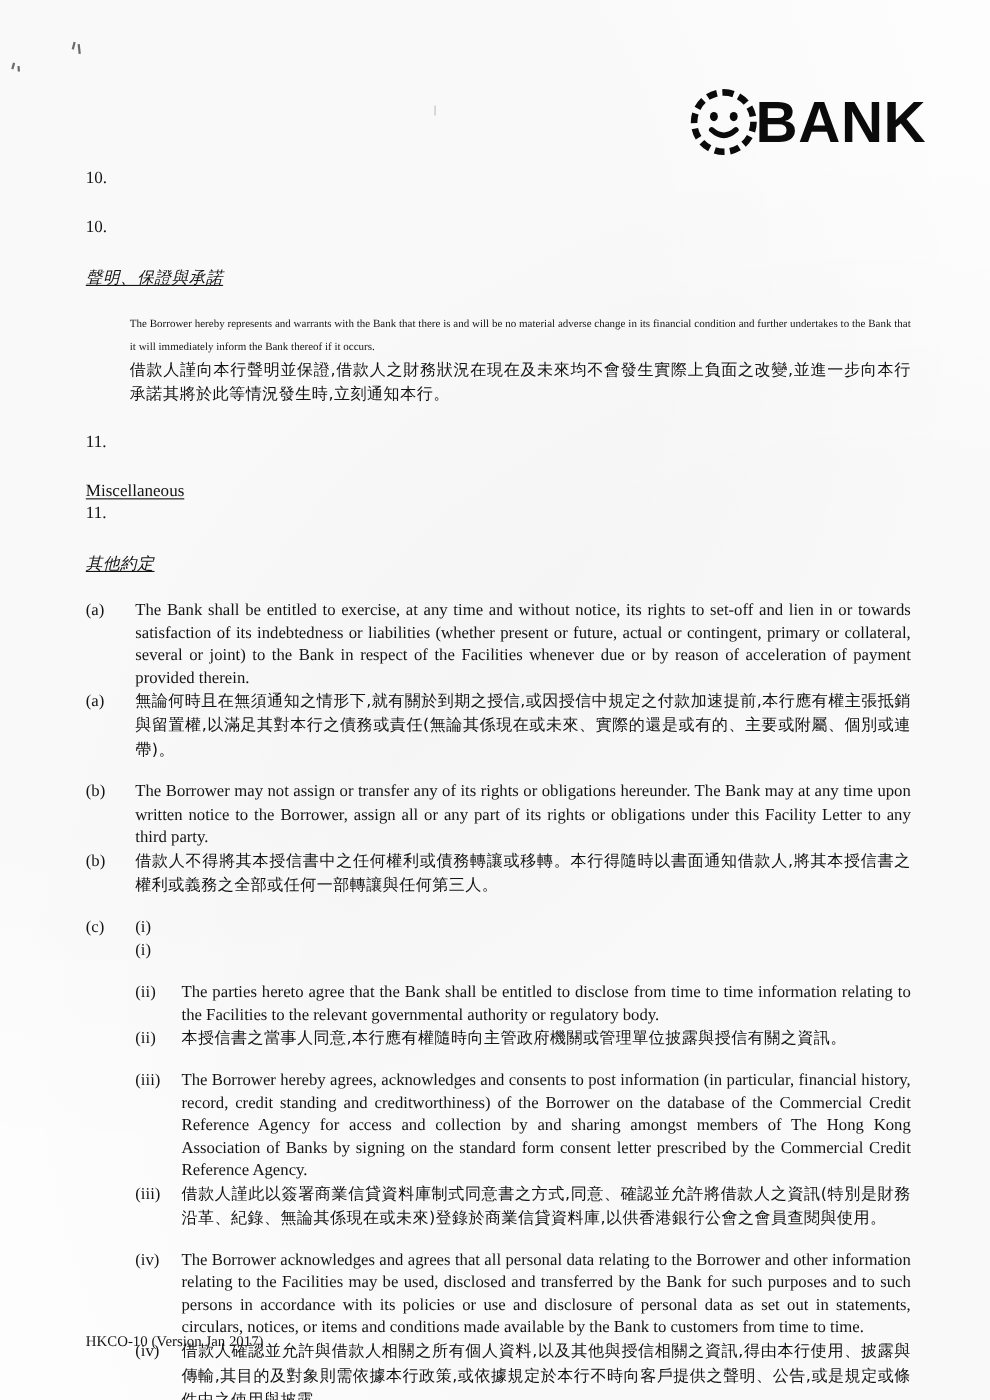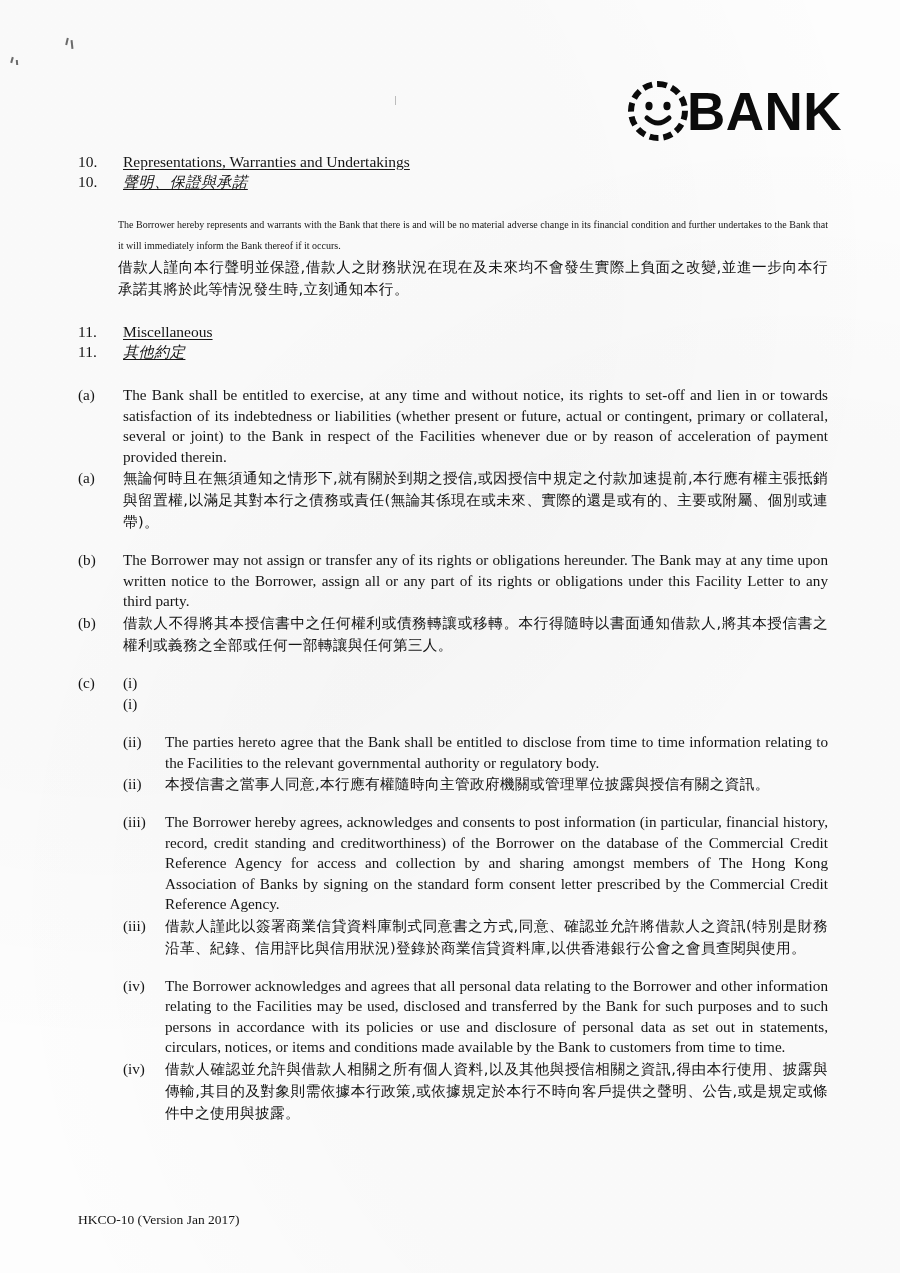--- a/index.html
+++ b/index.html
@@ -66,20 +66,21 @@
     position: absolute;
     left: 78px;
     top: 152px;
     width: 750px;
   }
 
   
   .section-head {
     display: flex;
     margin-bottom: 0;
+    flex-direction: column;
   }
   .section-head .num {
     width: 45px;
     flex: 0 0 45px;
     font-size: 15.5px;
     line-height: 20px;
   }
   .section-head .head-text {
     font-size: 15.5px;
     line-height: 20px;
@@ -186,21 +187,20 @@
       <ellipse cx="40" cy="26" rx="3.6" ry="4.2" fill="#0b0b0b"></ellipse>
       <path d="M20 38 Q31 48 42 38" fill="none" stroke="#0b0b0b" stroke-width="5" stroke-linecap="round"></path>
     </svg>
     <span class="logo-word">BANK</span>
   </div>
 
   <div class="body-frame">
 
     <div class="section-head">
       <span class="num">10.</span>
-      <span class="head-text">Representations, Warranties and Undertakings</span>
     </div>
     <div class="section-head">
       <span class="num">10.</span>
       <span class="head-text zh">聲明、保證與承諾</span>
     </div>
 
     <div class="gap-lg"></div>
 
     <div class="para">The Borrower hereby represents and warrants with the Bank that there is and will be no material adverse change in its financial condition and further undertakes to the Bank that it will immediately inform the Bank thereof if it occurs.</div>
     <div class="para zh">借款人謹向本行聲明並保證,借款人之財務狀況在現在及未來均不會發生實際上負面之改變,並進一步向本行承諾其將於此等情況發生時,立刻通知本行。</div>
@@ -265,21 +265,21 @@
     <div class="gap-md"></div>
 
     <div class="clause">
       <span class="spacer-a"></span>
       <span class="mark-r">(iii)</span>
       <span class="body">The Borrower hereby agrees, acknowledges and consents to post information (in particular, financial history, record, credit standing and creditworthiness) of the Borrower on the database of the Commercial Credit Reference Agency for access and collection by and sharing amongst members of The Hong Kong Association of Banks by signing on the standard form consent letter prescribed by the Commercial Credit Reference Agency.</span>
     </div>
     <div class="clause">
       <span class="spacer-a"></span>
       <span class="mark-r zh">(iii)</span>
-      <span class="body zh">借款人謹此以簽署商業信貸資料庫制式同意書之方式,同意、確認並允許將借款人之資訊(特別是財務沿革、紀錄、信用評比與信用狀況)登錄於商業信貸資料庫,以供香港銀行公會之會員查閱與使用。</span>
+      <span class="body zh">借款人謹此以簽署商業信貸資料庫制式同意書之方式,同意、確認並允許將借款人之資訊(特別是財務沿革、紀錄、無論其係現在或未來)登錄於商業信貸資料庫,以供香港銀行公會之會員查閱與使用。</span>
     </div>
 
     <div class="gap-md"></div>
 
     <div class="clause">
       <span class="spacer-a"></span>
       <span class="mark-r">(iv)</span>
       <span class="body">The Borrower acknowledges and agrees that all personal data relating to the Borrower and other information relating to the Facilities may be used, disclosed and transferred by the Bank for such purposes and to such persons in accordance with its policies or use and disclosure of personal data as set out in statements, circulars, notices, or items and conditions made available by the Bank to customers from time to time.</span>
     </div>
     <div class="clause">

